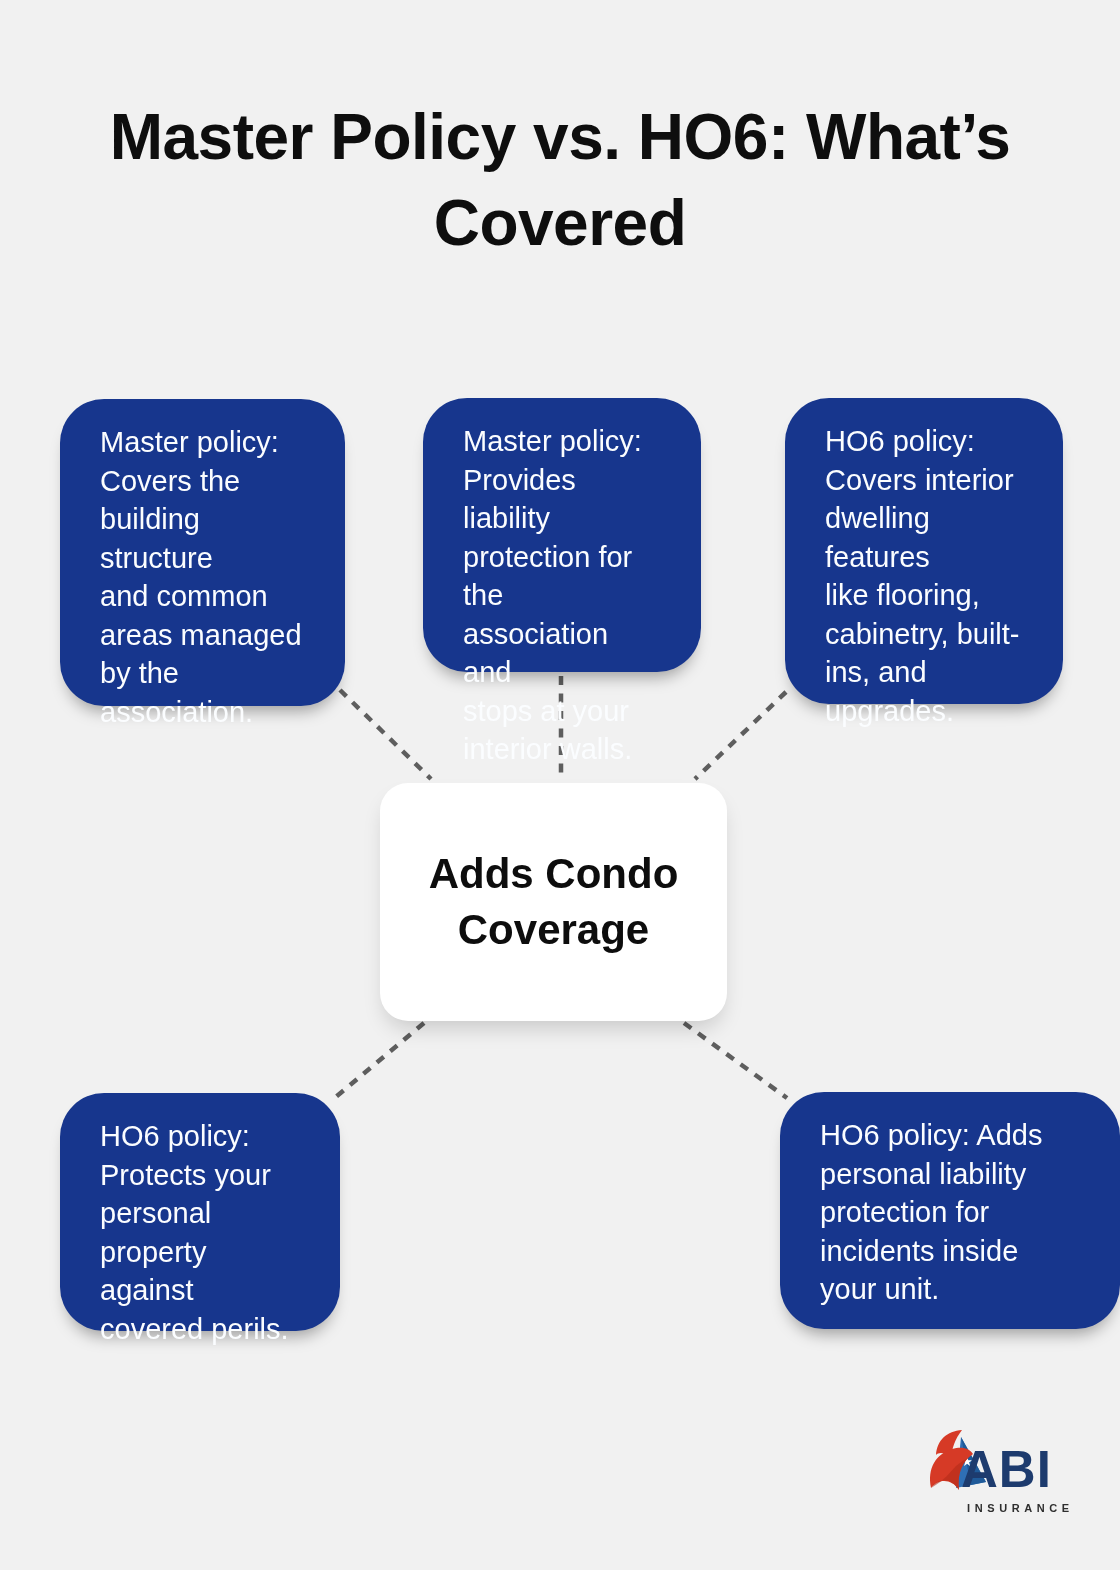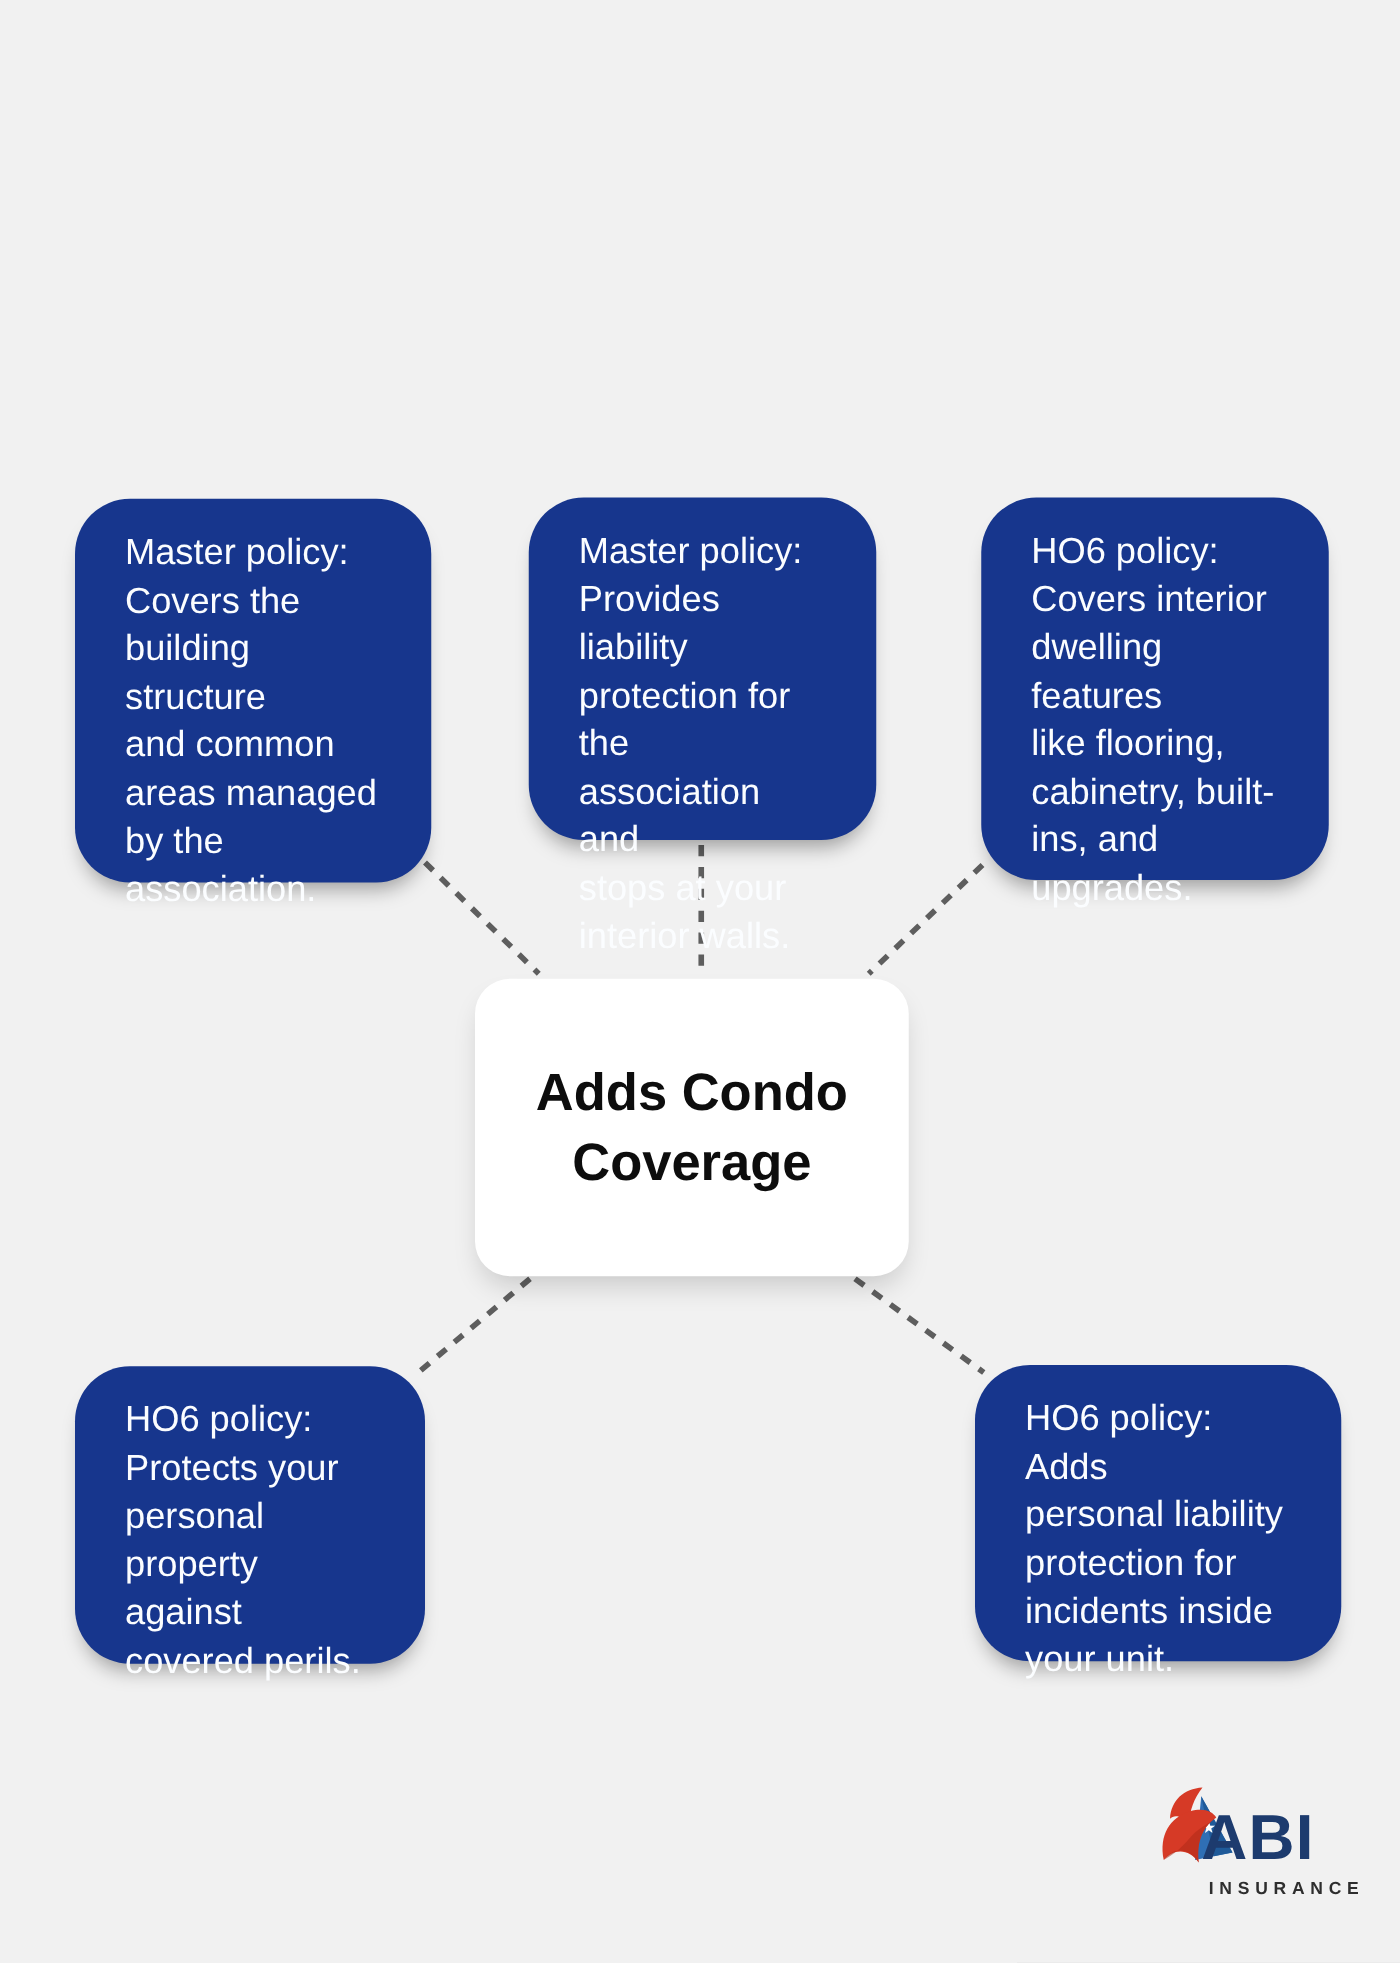--- a/index.html
+++ b/index.html
@@ -54,21 +54,21 @@
     padding:24px 40px;
     font-size:29px;
     line-height:38.5px;
     white-space:pre-line;
     box-shadow:0 12px 16px -7px rgba(0,0,0,0.35);
   }
   .n-tl{left:60px;top:399px;width:285px;height:307px;}
   .n-tm{left:423px;top:398px;width:278px;height:274px;}
   .n-tr{left:785px;top:398px;width:278px;height:306px;}
   .n-bl{left:60px;top:1093px;width:280px;height:238px;}
-  .n-br{left:780px;top:1092px;width:293px;height:237px;}
+  .n-br{left:780px;top:1092px;width:340px;height:237px;}
   .center-node{
     position:absolute;
     left:380px;top:783px;width:347px;height:238px;
     background:var(--center-bg);
     color:var(--center-text);
     border-radius:28px;
     box-shadow:0 12px 22px -6px rgba(0,0,0,0.18);
     display:flex;align-items:center;justify-content:center;
     text-align:center;
     font-size:42px;font-weight:700;line-height:56px;
@@ -83,31 +83,33 @@
   }
   .logo-name{
     position:absolute;left:38px;top:16px;
     font-size:51px;font-weight:700;
     letter-spacing:1px;
     color:var(--logo-navy);
     line-height:1;
   }
   .logo-tagline{
     position:absolute;left:44px;top:74px;width:104px;
-    font-size:14px;font-weight:700;
+    font-size:11px;font-weight:700;
     letter-spacing:4.6px;
     color:var(--logo-tagline);
     text-align:right;
   }
 </style>
 </head>
 <body>
 
 <div class="canvas">
 
+  <h1 class="page-title">Master Policy vs. HO6: What’s
+Covered</h1>
 
   <svg class="connectors" viewBox="0 0 1120 1570" xmlns="http://www.w3.org/2000/svg">
     <line x1="340" y1="690" x2="431" y2="779"></line>
     <line x1="561" y1="676" x2="561" y2="778"></line>
     <line x1="786" y1="692" x2="695" y2="779"></line>
     <line x1="424" y1="1023" x2="331" y2="1101"></line>
     <line x1="684" y1="1023" x2="787" y2="1098"></line>
   </svg>
 
   <div class="node n-tl">Master policy:

